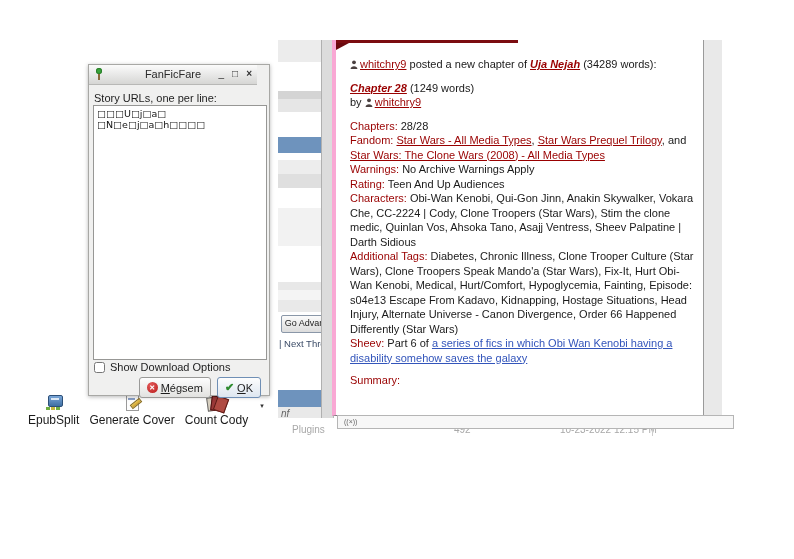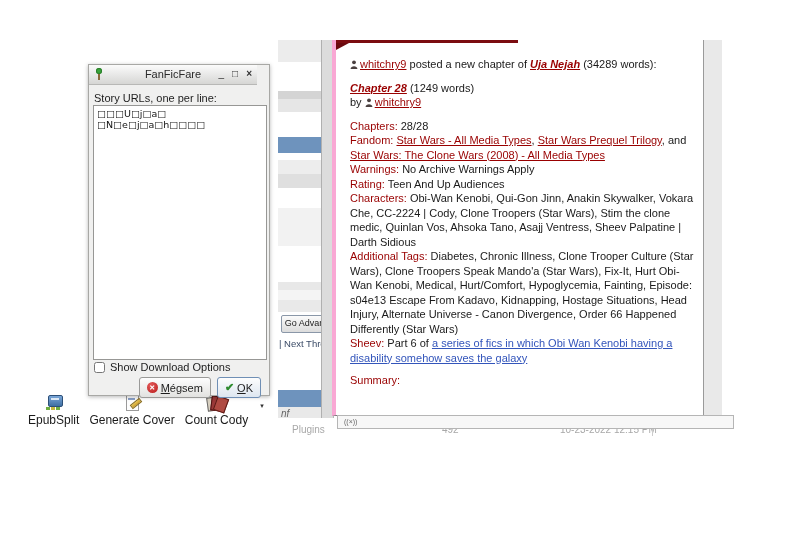--- a/index.html
+++ b/index.html
@@ -162,21 +162,21 @@
       <div class="sp-line gap"><span class="seg-label">Summary:</span></div>
     </div>
   <div class="right-gutter"></div>
 </div>
 
 <div class="abs footer-strip">
   <span>((×))</span>
 </div>
 <div class="abs thread-row">
   <span class="cell" style="left:6px">Plugins</span>
-  <span class="cell" style="left:156px">492</span>
+  <span class="cell" style="left:168px">492</span>
   <span class="cell" style="left:274px">10-23-2022 12:15 PM</span>
   <span class="thread-vline"></span>
 </div>
 
 <div class="abs dialog">
   <div class="titlebar">
     <span class="ffn-icon">
       <span class="ffn-leaf"></span>
       <span class="ffn-stem"></span>
     </span>

